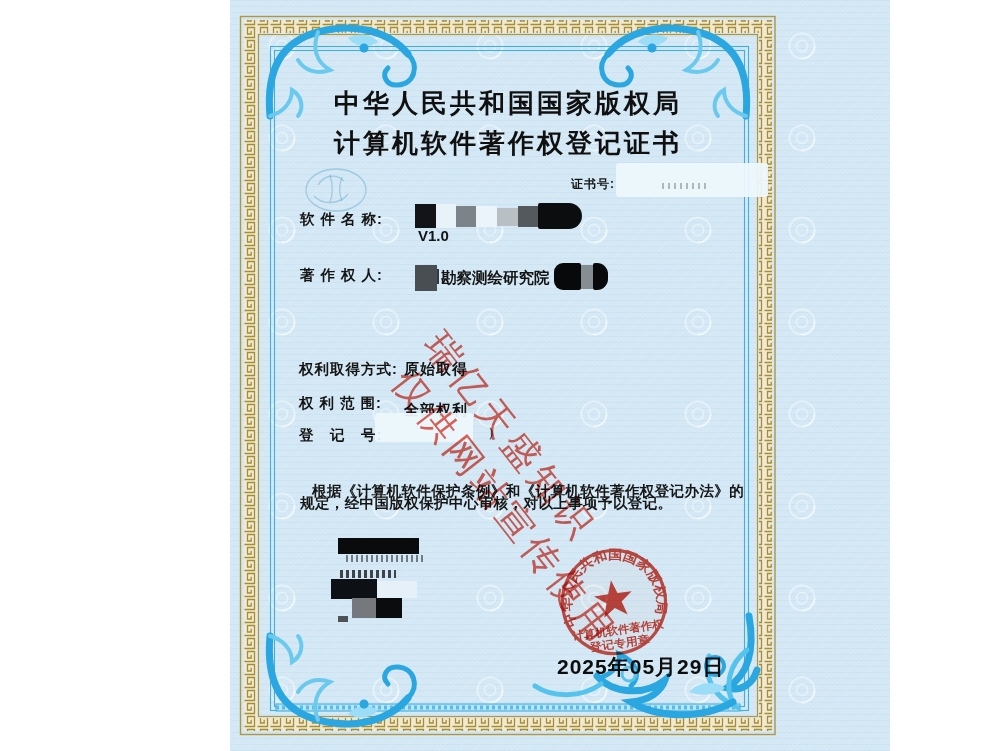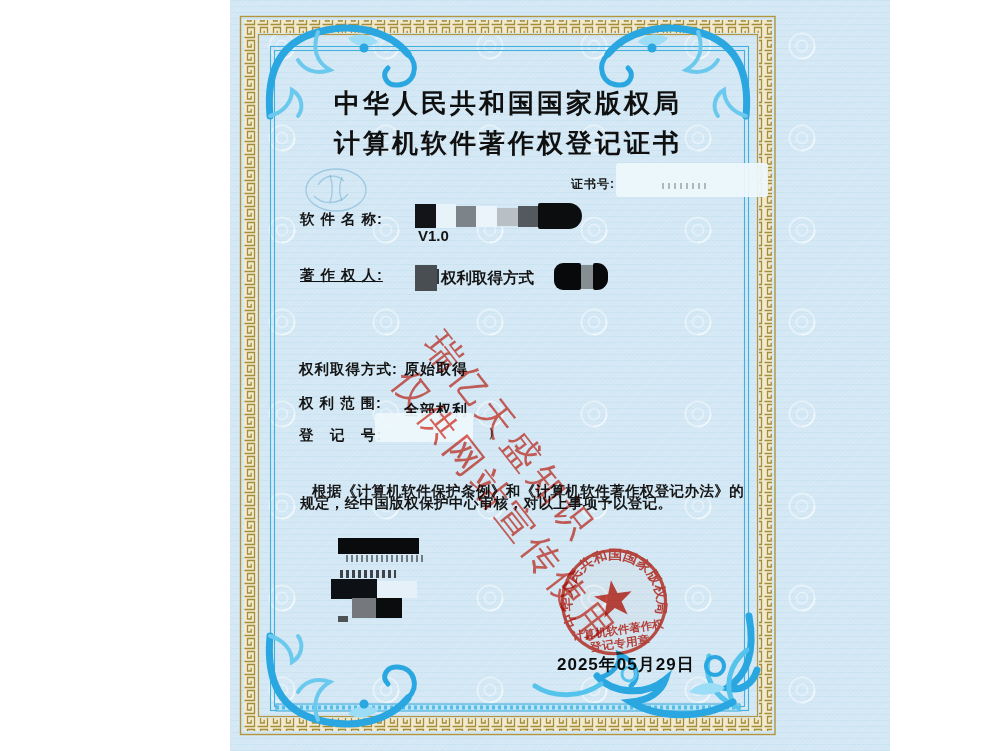--- a/index.html
+++ b/index.html
@@ -28,21 +28,21 @@
   .stmt{font-size:14.5px;font-weight:bold;letter-spacing:.4px;color:#161616;}
   .block{position:absolute;}
   .patch{position:absolute;background:rgba(238,247,252,.93);border-radius:3px;}
   .smudge{position:absolute;opacity:.65;}
   .wm{
     position:absolute;font-size:37px;letter-spacing:5px;white-space:nowrap;
     transform-origin:0 0;transform:rotate(52deg);
     mix-blend-mode:multiply;opacity:.9;font-weight:500;z-index:40;
   }
   .seal-wrap{position:absolute;left:322px;top:540px;width:124px;height:124px;mix-blend-mode:multiply;z-index:50;}
-  .date{position:absolute;left:327px;top:653px;font-size:17px;font-weight:bold;letter-spacing:1px;color:#0d0d0d;z-index:45;}
+  .date{position:absolute;left:327px;top:653px;font-size:21px;font-weight:bold;letter-spacing:1px;color:#0d0d0d;z-index:45;}
   .deco{position:absolute;left:0;top:0;z-index:5;}
   .content{position:absolute;left:0;top:0;width:556px;height:751px;z-index:20;}
 </style>
 </head>
 <body>
 
 <div class="paper">
 
   <svg class="deco" width="556" height="751" viewBox="0 0 556 751">
     <defs>
@@ -115,24 +115,24 @@
     <div class="abs layer-text fieldlabel" style="left:70px;top:210px;">软 件 名 称:</div>
     <div class="block" style="left:185px;top:204px;width:21px;height:24px;background:#121418;"></div>
     <div class="block" style="left:206px;top:204px;width:20px;height:24px;background:rgba(233,243,249,.95);"></div>
     <div class="block" style="left:226px;top:206px;width:20px;height:21px;background:#7d8489;"></div>
     <div class="block" style="left:246px;top:206px;width:21px;height:21px;background:rgba(236,244,250,.92);"></div>
     <div class="block" style="left:267px;top:208px;width:21px;height:18px;background:#b8c0c5;"></div>
     <div class="block" style="left:288px;top:206px;width:20px;height:21px;background:#54595d;"></div>
     <div class="block" style="left:308px;top:203px;width:44px;height:26px;background:#0c0d0f;border-radius:2px 13px 13px 2px;"></div>
     <div class="abs layer-text" style="left:176px;top:227px;font-size:15px;margin-left:12px;">V1.0</div>
 
-    <div class="abs layer-text fieldlabel" style="left:70px;top:266px;text-decoration:underline;">著 作 权 人:</div>
+    <div class="abs layer-text fieldlabel" style="left:70px;top:266px;">著 作 权 人:</div>
     <div class="block" style="left:185px;top:265px;width:22px;height:26px;background:#494e52;"></div>
     <div class="block" style="left:206.5px;top:269px;width:2px;height:15px;background:#34393d;"></div>
-    <div class="abs layer-text" style="left:211px;top:268px;font-size:15.5px;">权利取得方式</div>
+    <div class="abs layer-text" style="left:211px;top:268px;font-size:15.5px;">勘察测绘研究院</div>
     <div class="block" style="left:324px;top:263px;width:27px;height:27px;background:#08090a;border-radius:9px 2px 2px 9px;"></div>
     <div class="block" style="left:351px;top:265px;width:12px;height:24px;background:#868e93;"></div>
     <div class="block" style="left:363px;top:263px;width:15px;height:27px;background:#08090a;border-radius:2px 11px 11px 2px;"></div>
 
     <div class="abs layer-text fieldlabel" style="left:69px;top:360px;">权利取得方式:</div>
     <div class="abs layer-text fieldvalue" style="left:174px;top:360px;text-align:center;">原始取得</div>
 
     <div class="abs layer-text fieldlabel" style="left:69px;top:394px;">权 利 范 围:</div>
     <div class="abs layer-text fieldvalue" style="left:174px;top:394px;margin-top:7px;">全部权利</div>
 

